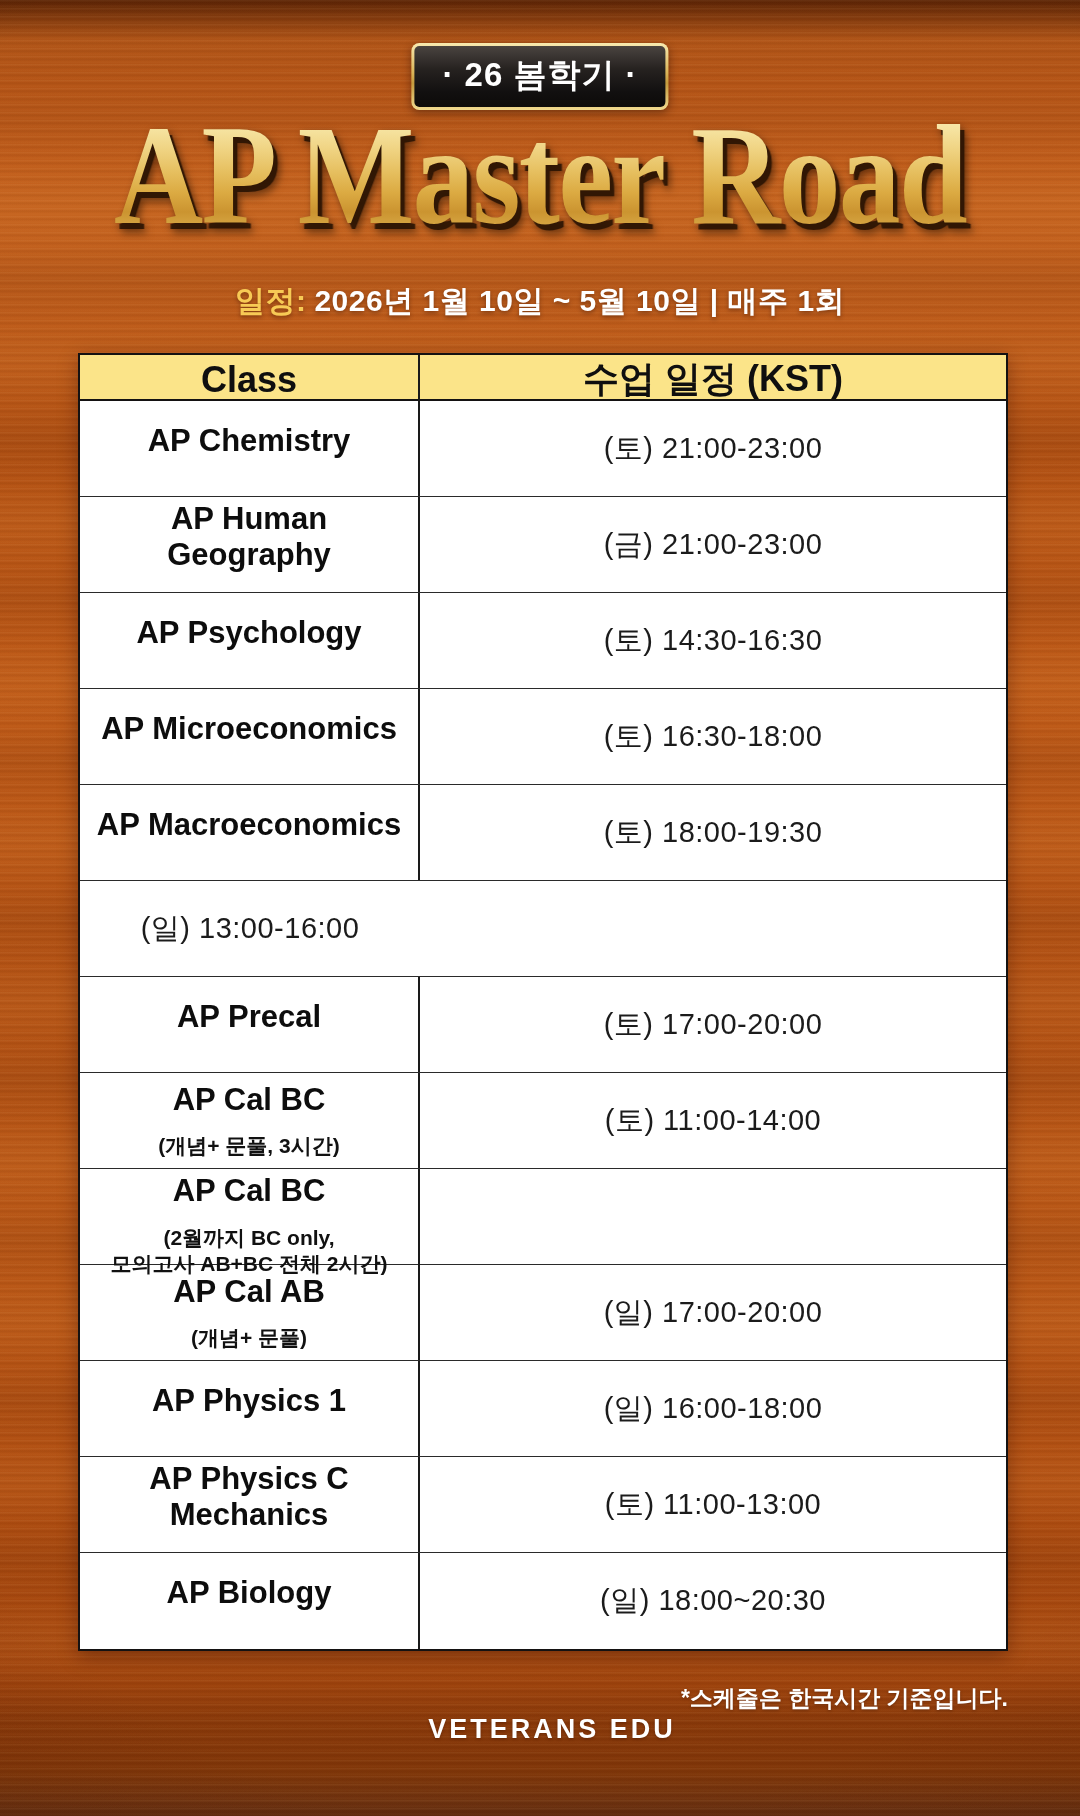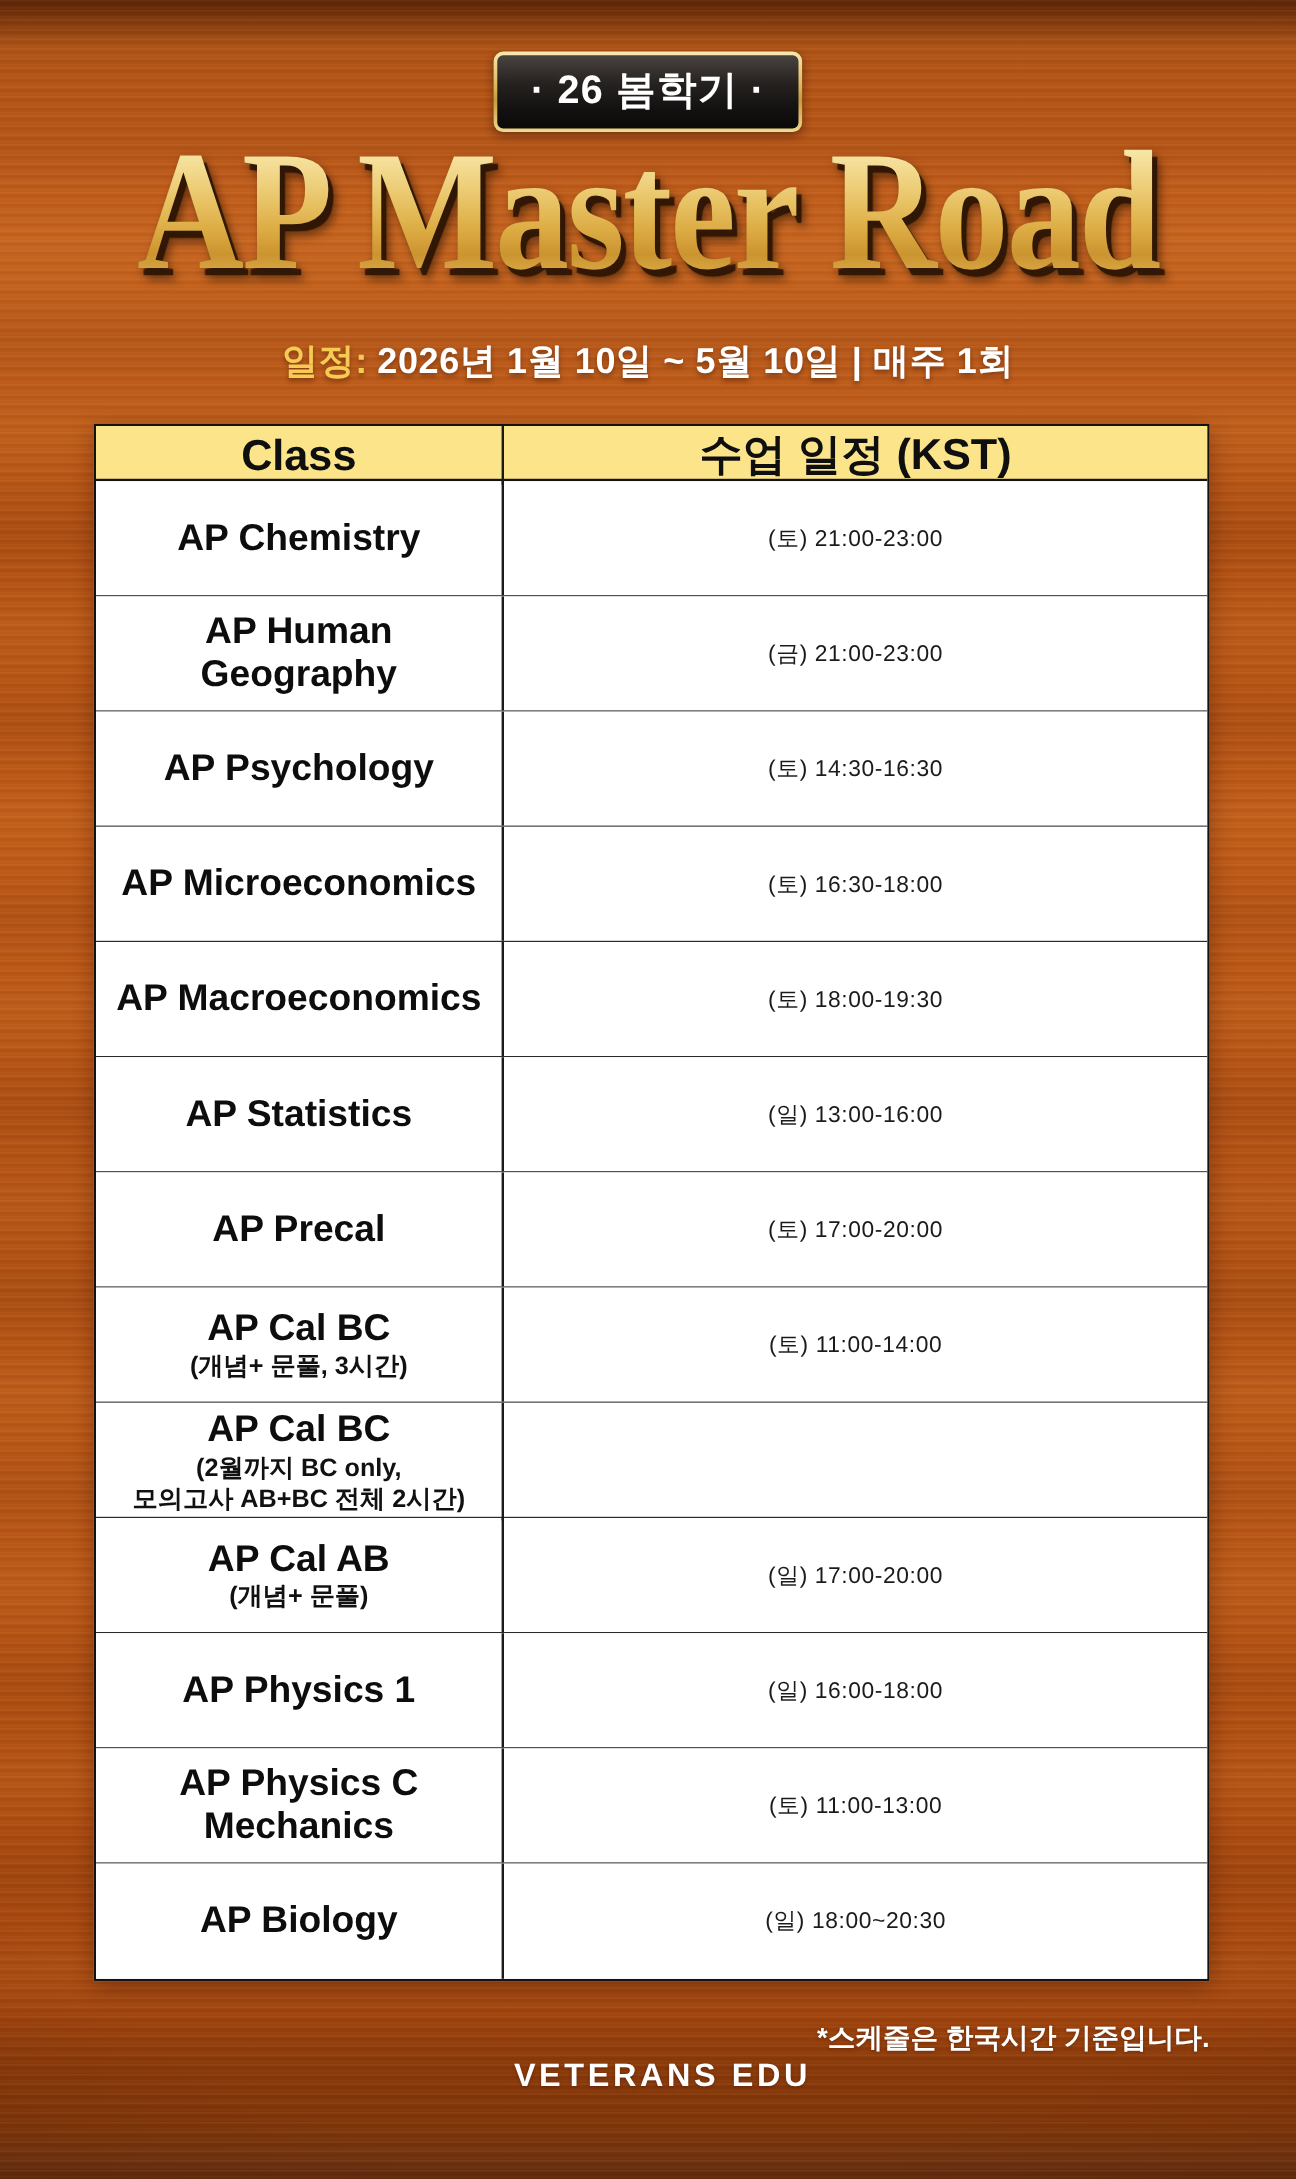--- a/index.html
+++ b/index.html
@@ -118,23 +118,23 @@
   .trow:last-child { border-bottom: none; }
   .cell {
     display: flex; flex-direction: column;
     align-items: center; justify-content: center;
     text-align: center;
   }
   .class-cell { border-right: 2px solid #1a1a1a; padding: 4px 8px; }
   .class-name { font-size: 31px; font-weight: bold; color: #0d0d0d; line-height: 1.15; }
   .class-note {
     font-size: 21px; font-weight: bold; color: #111;
-    line-height: 1.25; white-space: pre-line; margin-top: 2px;
-  }
-  .time-cell { font-size: 19px; color: #1b1b1b; letter-spacing: 0.5px; }
+    line-height: 1.25; white-space: pre-line; margin-top: 16px;
+  }
+  .time-cell { font-size: 29px; color: #1b1b1b; letter-spacing: 0.5px; }
 
   
   .disclaimer {
     position: absolute;
     top: 1683px; right: 72px;
     font-size: 23px;
     font-weight: bold;
     color: #ffffff;
     text-shadow: 0 1px 3px rgba(50,15,0,0.4);
   }
@@ -205,24 +205,20 @@
 
     <div class="trow">
       <div class="cell class-cell">
         <div class="class-name">AP Macroeconomics</div>
         <div class="class-note"></div>
       </div>
       <div class="cell time-cell">(토) 18:00-19:30</div>
     </div>
 
     <div class="trow">
-      <div class="cell class-cell">
-        <div class="class-name">AP Statistics</div>
-        <div class="class-note"></div>
-      </div>
       <div class="cell time-cell">(일) 13:00-16:00</div>
     </div>
 
     <div class="trow">
       <div class="cell class-cell">
         <div class="class-name">AP Precal</div>
         <div class="class-note"></div>
       </div>
       <div class="cell time-cell">(토) 17:00-20:00</div>
     </div>

